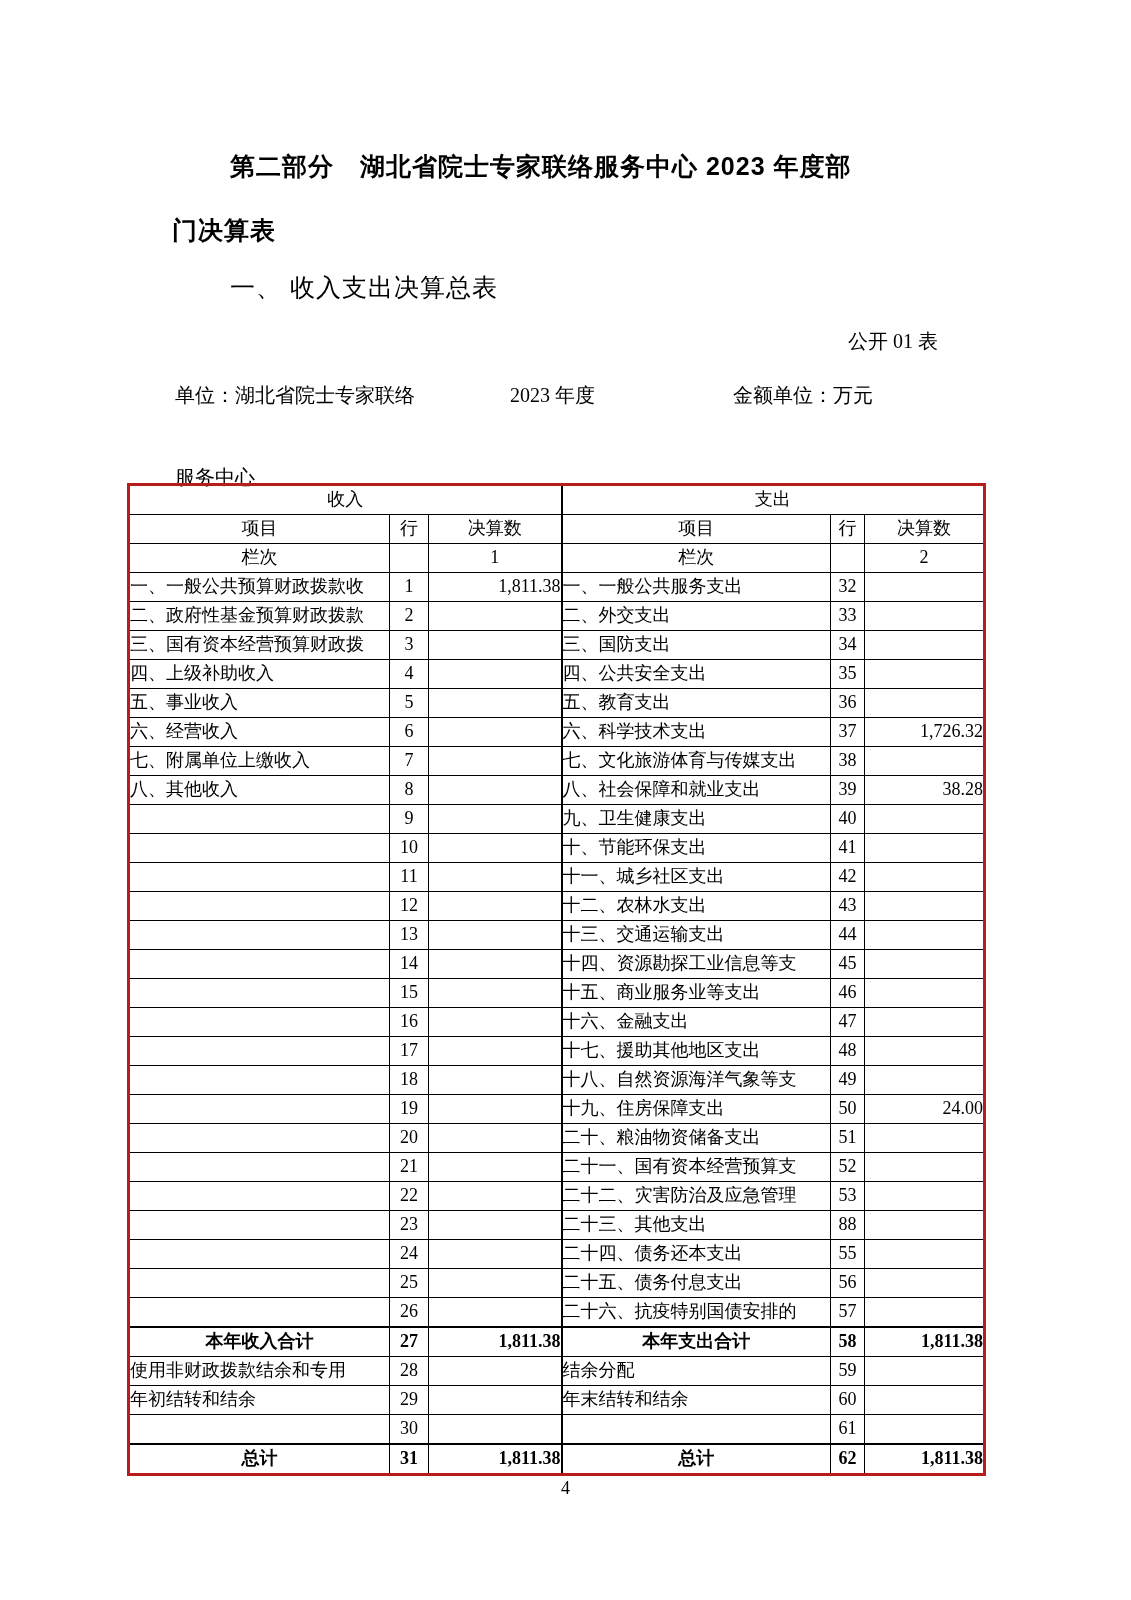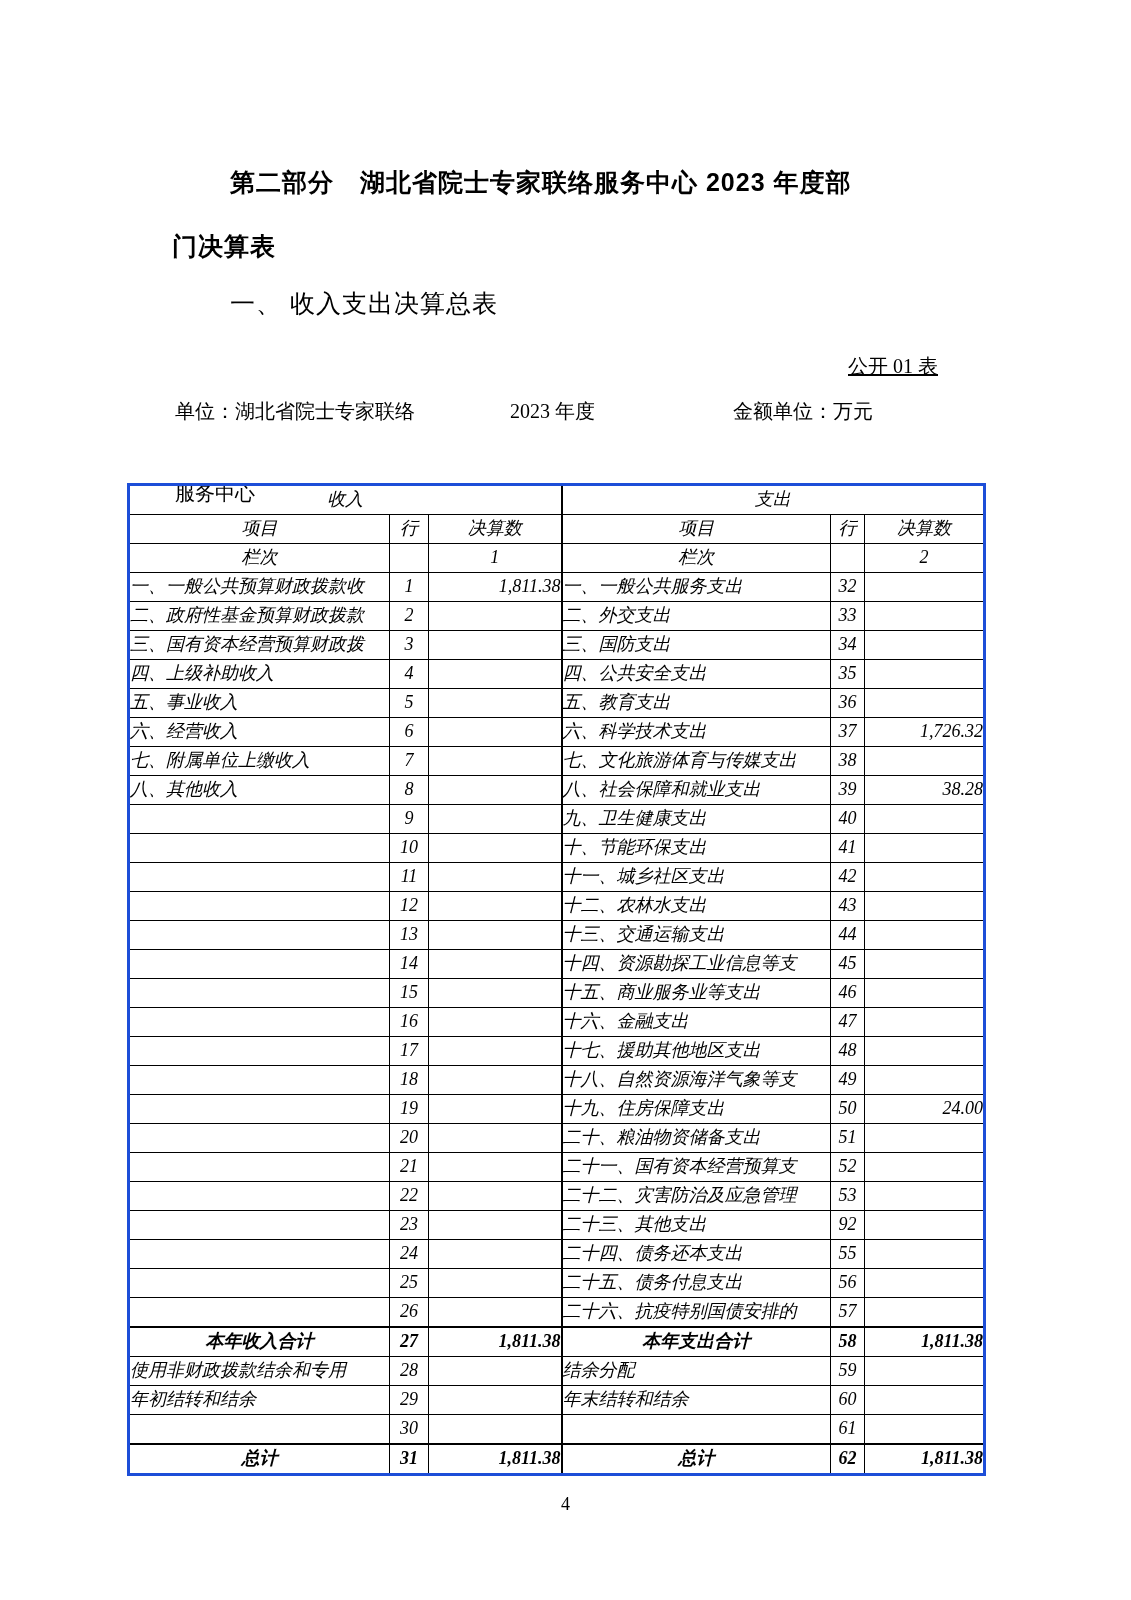--- a/index.html
+++ b/index.html
@@ -3,38 +3,37 @@
 <meta charset="utf-8">
 <style>
   html,body{margin:0;padding:0;background:#ffffff;}
   .page{
     position:relative;
     width:1131px;height:1600px;
     background:#ffffff;color:#000;
     font-family:"Liberation Serif","DejaVu Serif",serif;
     overflow:hidden;
   }
-  .abs{position:absolute;white-space:nowrap;margin-top:16px;}
+  .abs{position:absolute;white-space:nowrap;}
   .doc-title{
     font-family:"Liberation Sans","DejaVu Sans",sans-serif;
     font-weight:700;font-size:25px;letter-spacing:1px;
   }
   .section-heading{
     font-family:"Liberation Sans","DejaVu Sans",sans-serif;
     font-weight:400;font-size:25px;letter-spacing:1px;
   }
   .meta-text{font-size:20px;}
   
   table.acct{
     position:absolute;left:127px;top:483px;
     width:856px;height:964px;
     border-collapse:collapse;table-layout:fixed;
-    border:3px solid #1d4ed8;
+    border:3px solid #b91c1c;
     font-size:18px;
-    font-style:italic;
   }
   table.acct th,table.acct td{
     border:1px solid #000;
     font-weight:normal;
     overflow:hidden;white-space:nowrap;
     padding:0;
     height:28px;
     line-height:1.1;
   }
   table.acct thead th{text-align:center;}
@@ -50,21 +49,21 @@
 </head>
 <body>
 
 <div class="page">
 
   <div class="abs doc-title" style="left:230px;top:150px;">第二部分　湖北省院士专家联络服务中心 2023 年度部</div>
   <div class="abs doc-title" style="left:172px;top:214px;">门决算表</div>
 
   <div class="abs section-heading" style="left:230px;top:271px;">一、 收入支出决算总表</div>
 
-  <div class="abs meta-text" style="left:848px;top:337px;text-decoration:underline;">公开 01 表</div>
+  <div class="abs meta-text" style="left:848px;top:328px;">公开 01 表</div>
 
   <div class="abs meta-text" style="left:175px;top:382px;">单位：湖北省院士专家联络</div>
   <div class="abs meta-text" style="left:510px;top:382px;">2023 年度</div>
   <div class="abs meta-text" style="left:733px;top:382px;">金额单位：万元</div>
   <div class="abs meta-text" style="left:175px;top:464px;">服务中心</div>
 
   <table class="acct">
     <colgroup>
       <col style="width:261px">
         <col style="width:39px">
@@ -270,21 +269,21 @@
           <td class="val"></td>
           <td class="item mid">二十二、灾害防治及应急管理</td>
           <td class="rownum">53</td>
           <td class="val"></td>
         </tr>
         <tr>
           <td class="item"></td>
           <td class="rownum">23</td>
           <td class="val"></td>
           <td class="item mid">二十三、其他支出</td>
-          <td class="rownum">92</td>
+          <td class="rownum">88</td>
           <td class="val"></td>
         </tr>
         <tr>
           <td class="item"></td>
           <td class="rownum">24</td>
           <td class="val"></td>
           <td class="item mid">二十四、债务还本支出</td>
           <td class="rownum">55</td>
           <td class="val"></td>
         </tr>

